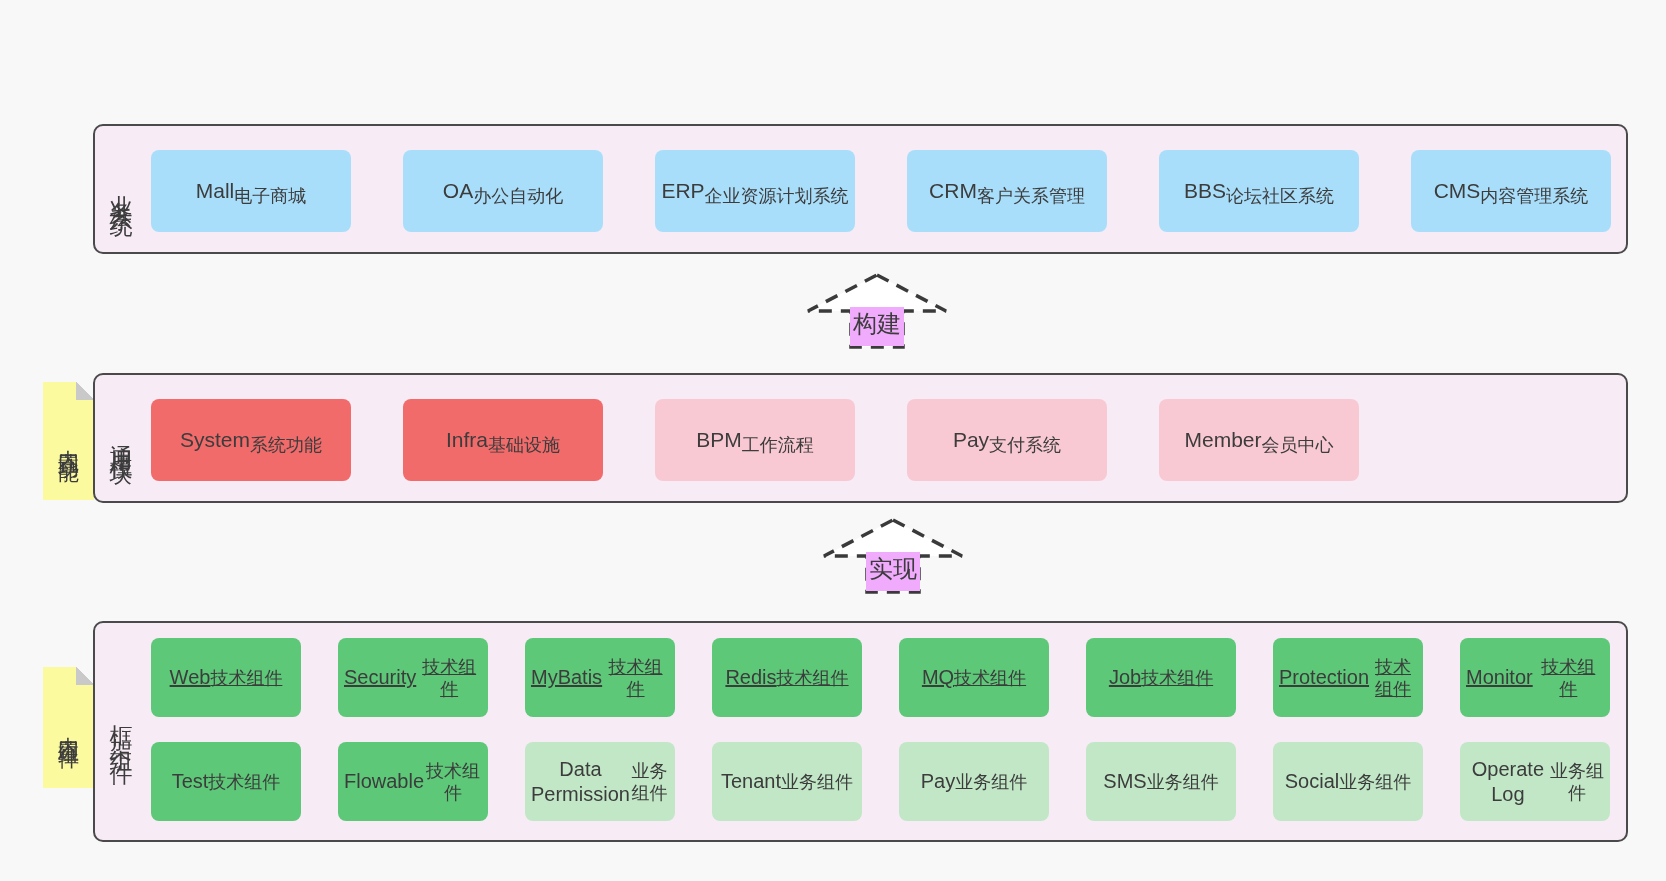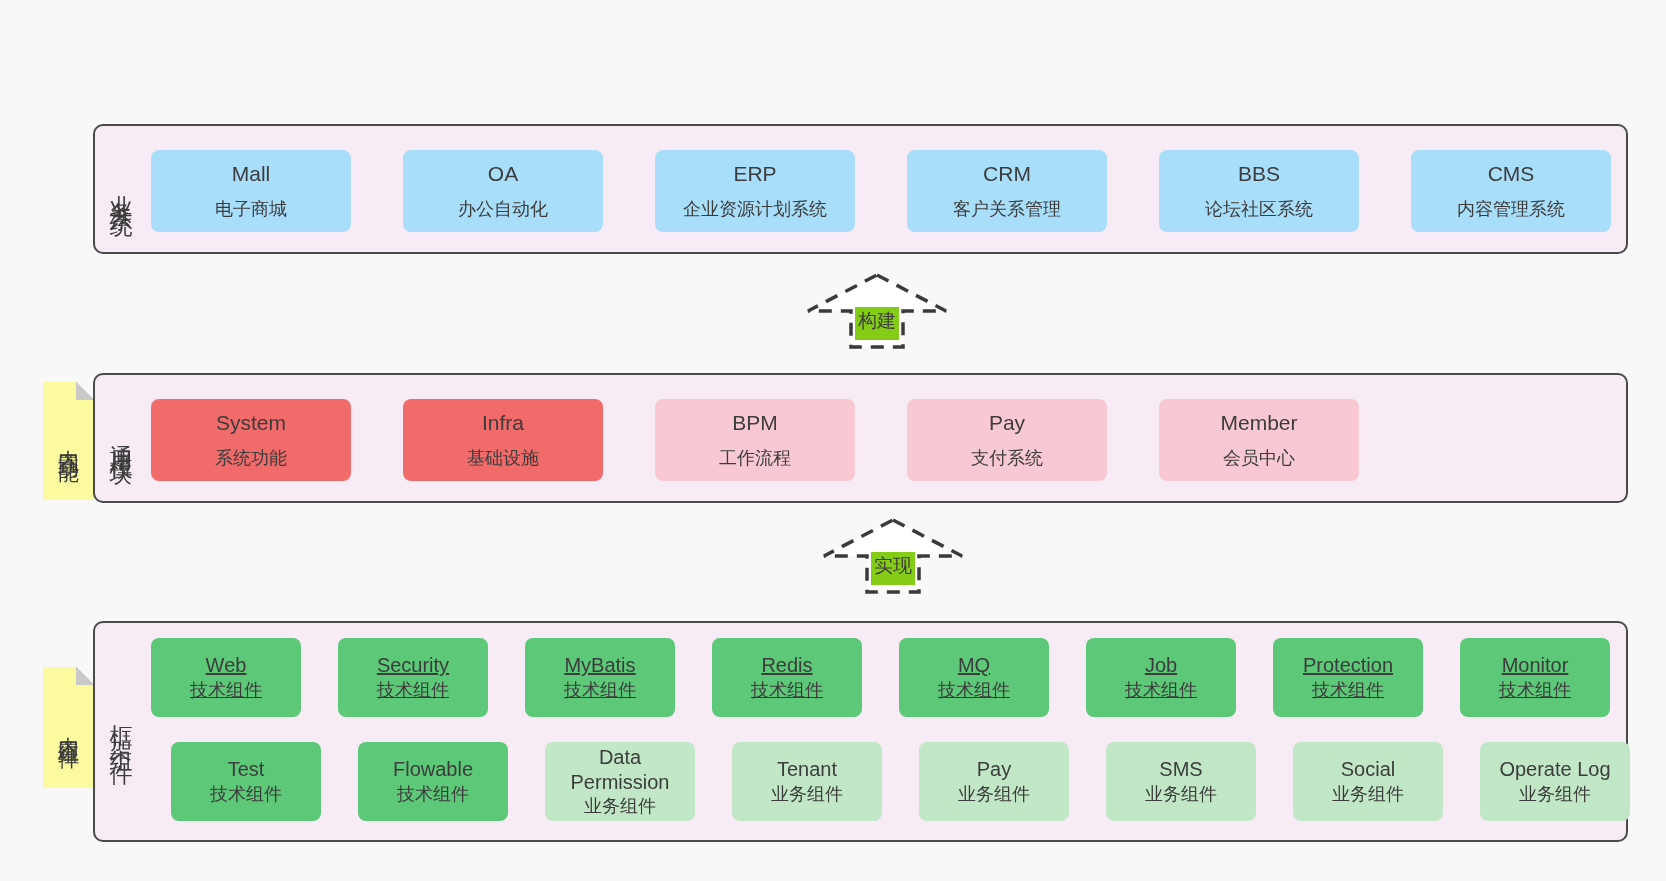--- a/index.html
+++ b/index.html
@@ -42,28 +42,28 @@
   #panel-framework .vlabel { letter-spacing: 13px; }
 
   .grid {
     position: absolute;
     left: 56px;
     display: flex;
     gap: 52px;
   }
   #panel-business .grid, #panel-modules .grid { top: 24px; }
   #panel-framework .grid-row1 { top: 15px; text-decoration: underline; }
-  #panel-framework .grid-row2 { top: 119px; margin-left: 20px; }
+  #panel-framework .grid-row2 { top: 119px; }
   #panel-framework .grid { gap: 37px; }
 
   .box {
     box-sizing: border-box;
     border-radius: 8px;
     display: flex;
-    flex-direction: column;
+    flex-direction: row;
     justify-content: center;
     align-items: center;
     text-align: center;
     padding: 4px 6px;
     line-height: 1.32;
   }
   .box .box-name { font-size: 21px; }
   .box .box-desc { font-size: 18px; margin-top: 11px; }
   .cols6 { width: 200px; height: 82px; }
   .cols8 { width: 150px; height: 79px; line-height: 1.22; }
@@ -108,23 +108,23 @@
     width: 142px;
     height: 84px;
   }
   #arrow-build     { left: 806px; top: 266px; }
   #arrow-implement { left: 822px; top: 511px; }
   .arrow svg { position: absolute; inset: 0; }
   .arrow-label {
     position: absolute;
     left: 50%; top: 41px;
     transform: translateX(-50%);
-    background: #84cc16;
+    background: #f0abfc;
     padding: 1px 3px 6px;
-    font-size: 19px;
+    font-size: 24px;
     color: #3c3c3c;
     white-space: nowrap;
     font-family: Liberation Serif, serif;
   }
 </style>
 </head>
 <body>
 
 <div id="stage">
 

